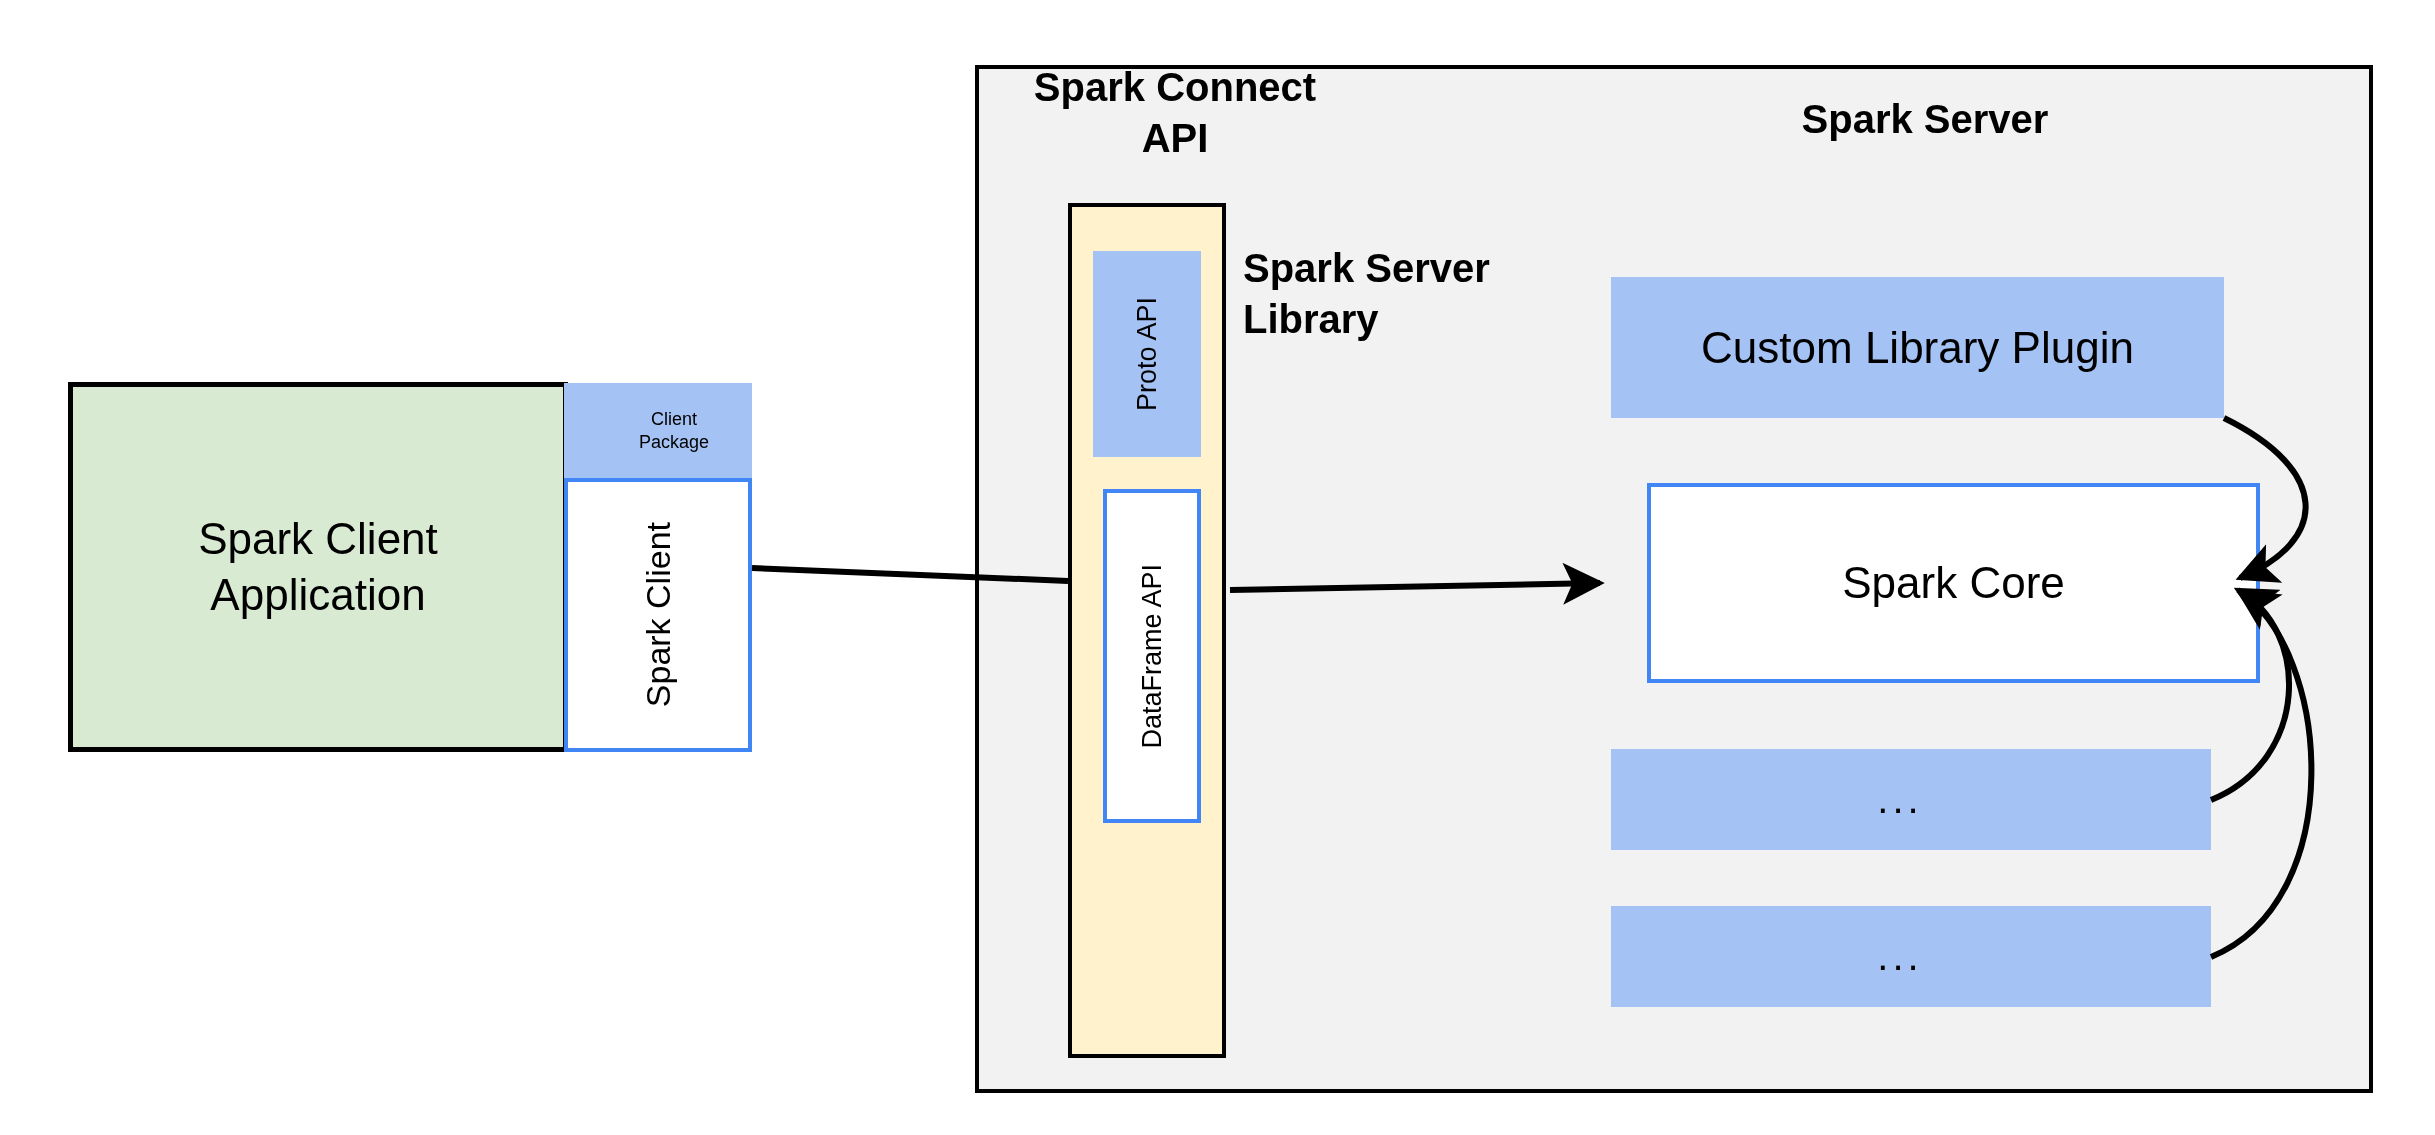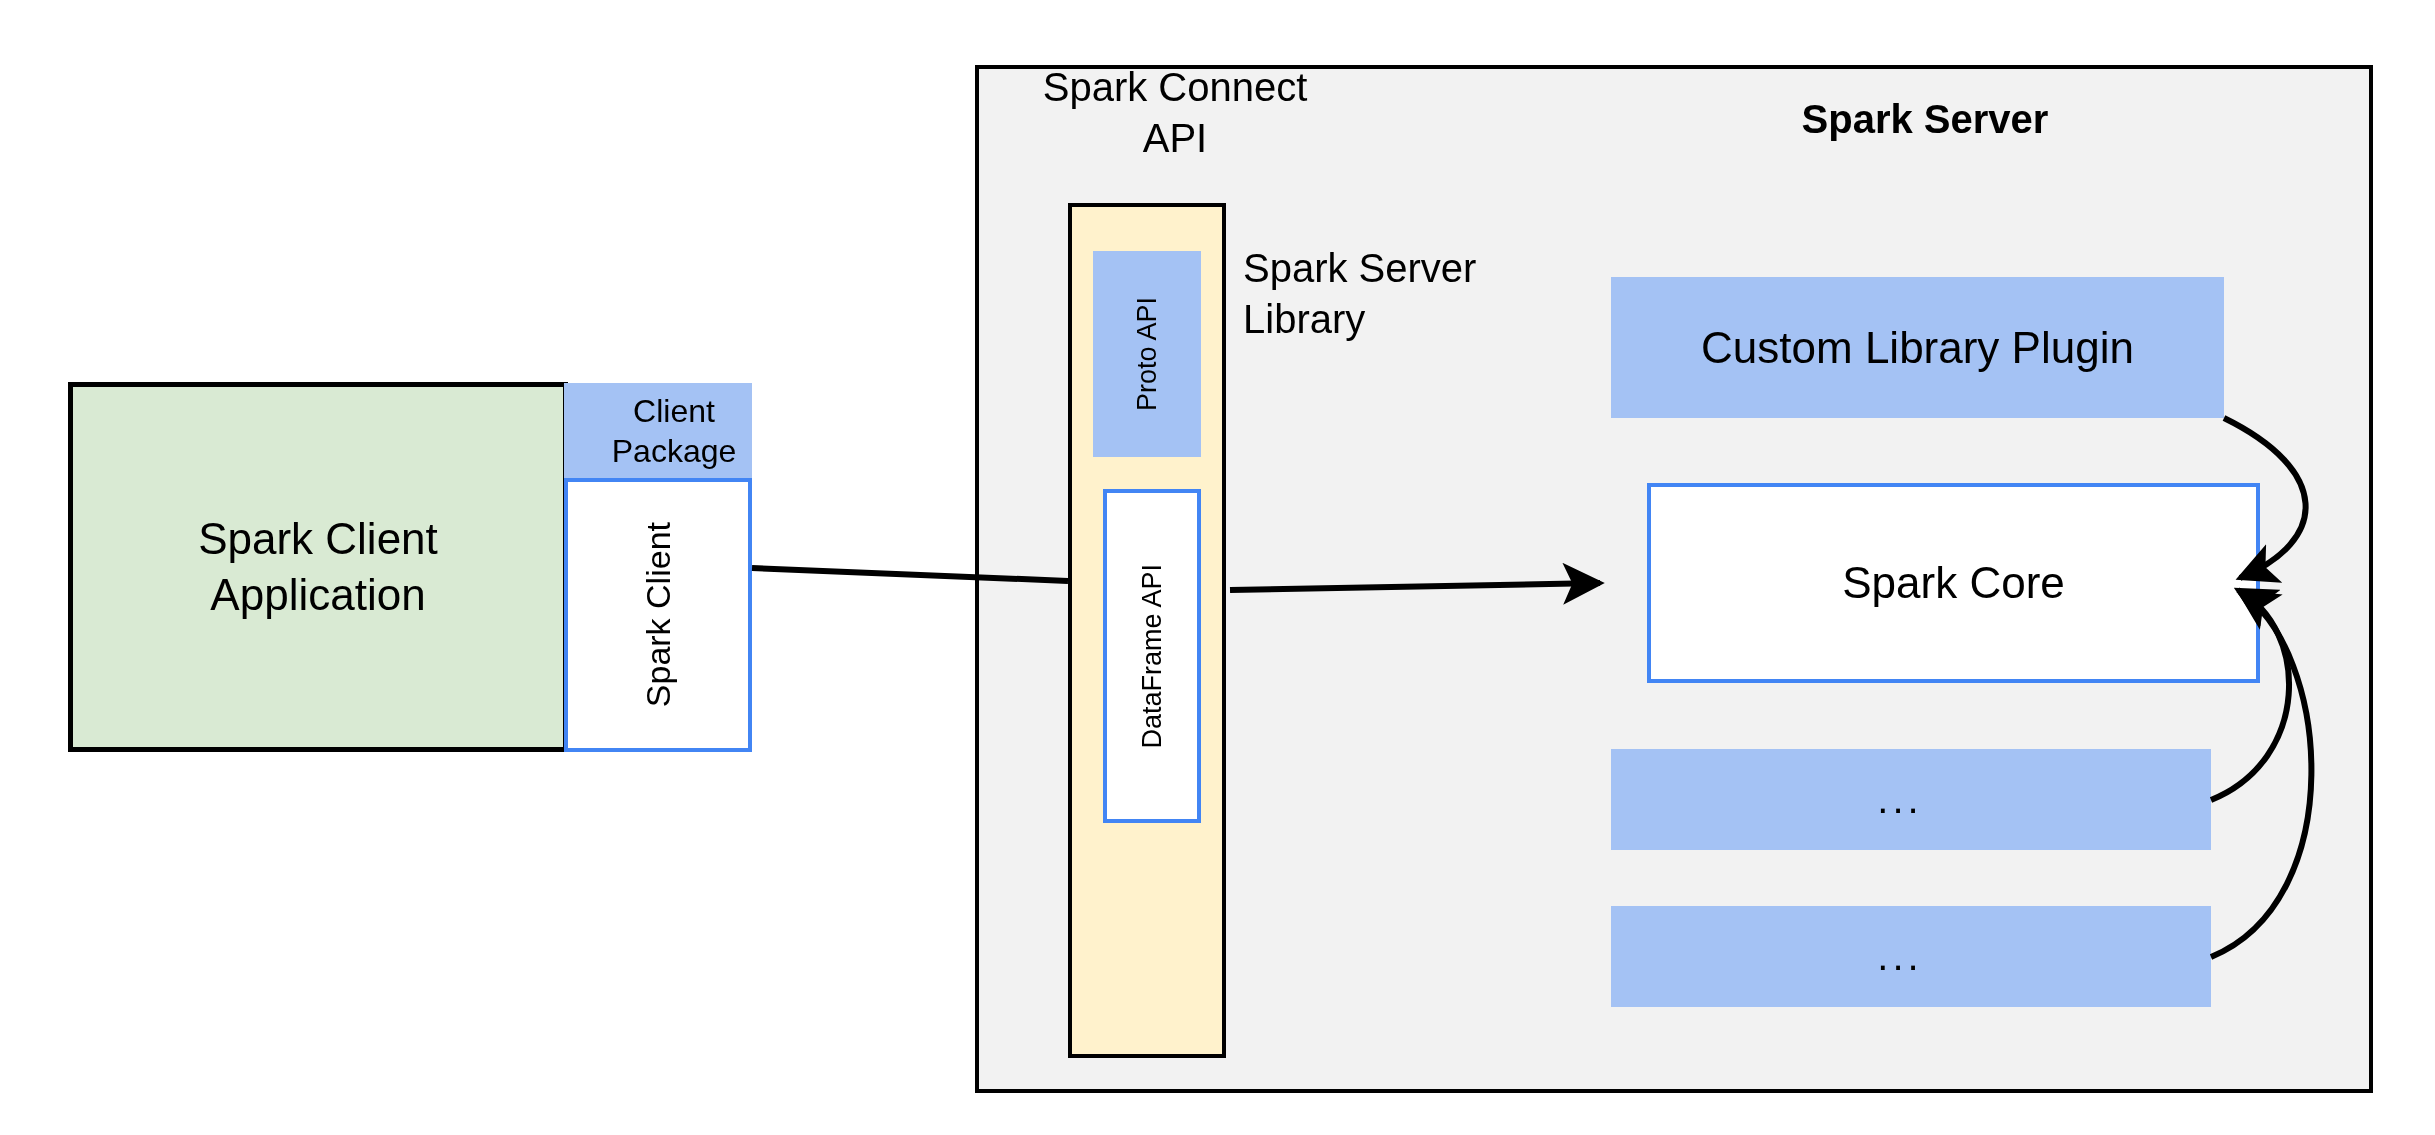--- a/index.html
+++ b/index.html
@@ -24,20 +24,21 @@
     box-sizing: border-box;
     display: flex;
     align-items: center;
     justify-content: center;
     text-align: center;
   }
   .lbl {
     position: absolute;
     box-sizing: border-box;
     white-space: pre-line;
+    font-weight: bold;
   }
 
   
   #server-panel {
     left: 975px;
     top: 65px;
     width: 1398px;
     height: 1028px;
     background: #f2f2f2;
     border: 4px solid #000000;
@@ -116,21 +117,21 @@
     line-height: 1.28;
     white-space: pre-line;
     z-index: 2;
   }
   #client-package-box {
     left: 564px;
     top: 383px;
     width: 188px;
     height: 95px;
     background: #a4c2f4;
-    font-size: 32px;
+    font-size: 18px;
     line-height: 1.25;
     white-space: pre-line;
     z-index: 3;
     padding-left: 32px;
   }
   #spark-client-box {
     left: 564px;
     top: 478px;
     width: 188px;
     height: 274px;

